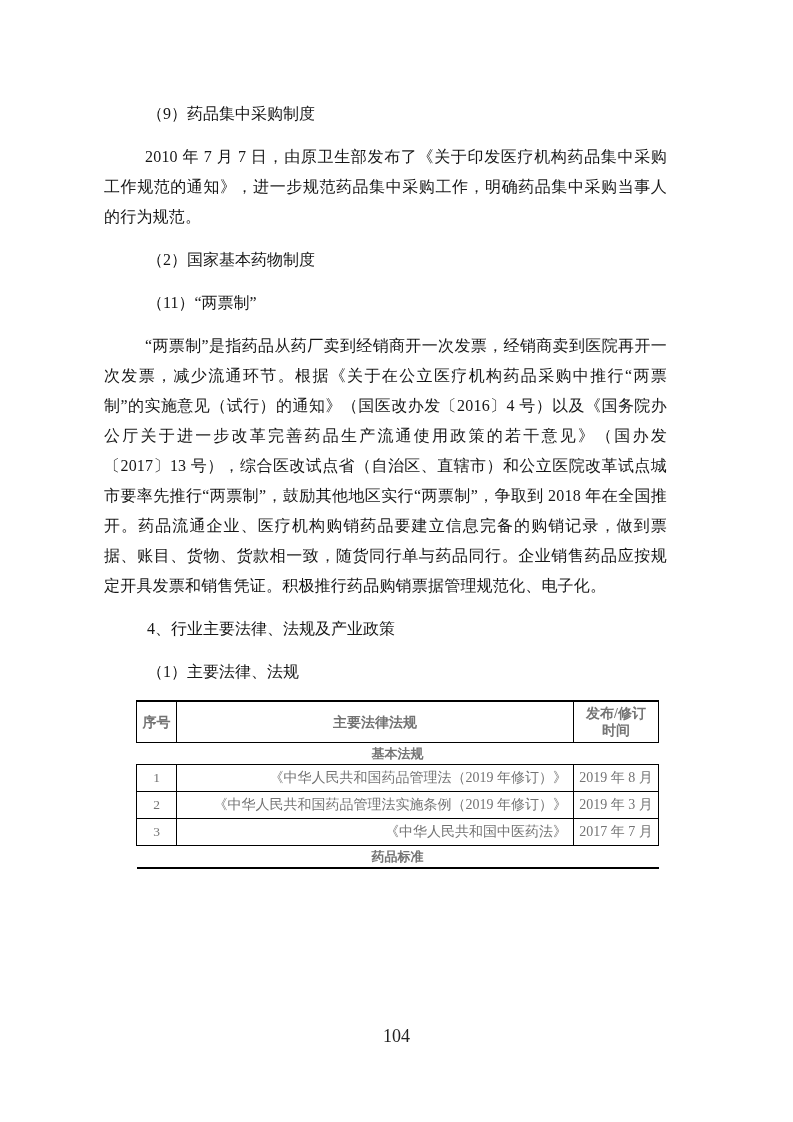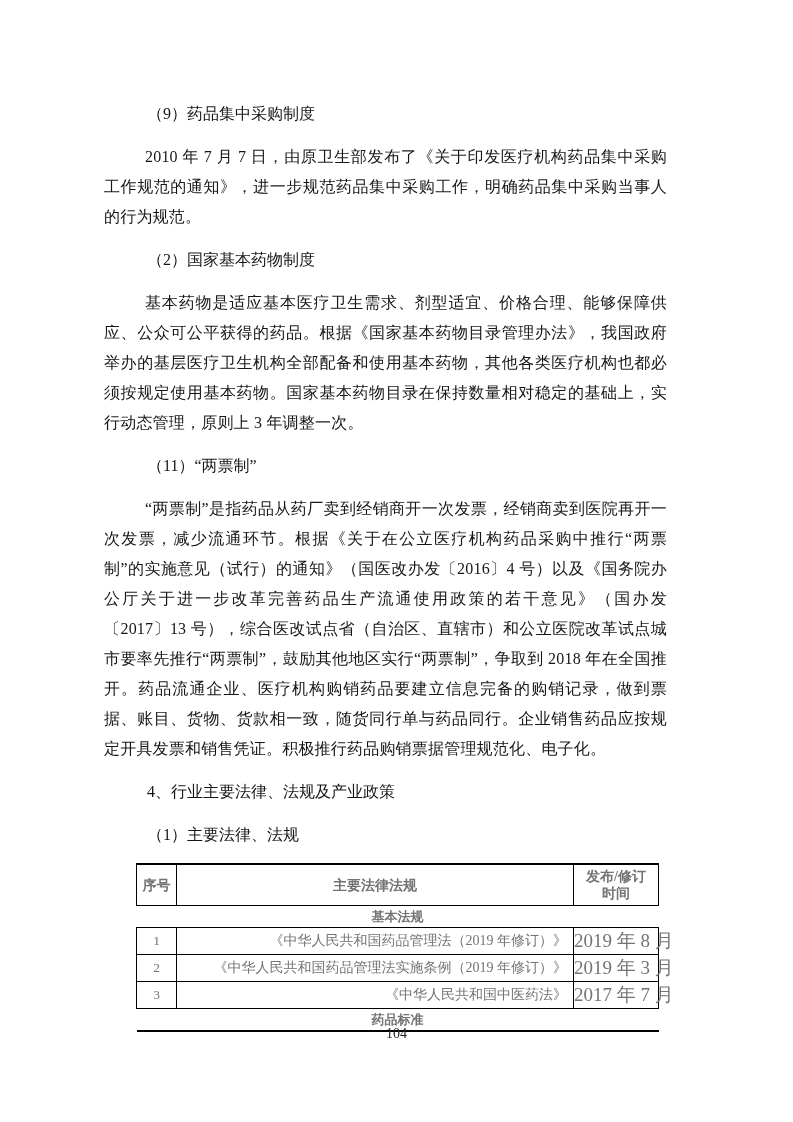--- a/index.html
+++ b/index.html
@@ -76,43 +76,42 @@
   tr.row td.no {
     text-align: center;
     font-size: 13.5px;
   }
   tr.row td.law {
     text-align: right;
     padding: 0 6px 0 10px;
   }
   tr.row td.date {
     text-align: center;
-    font-size: 19px;
+    font-size: 14px;
     white-space: nowrap;
   }
   .page-number {
     position: absolute;
     top: 1026px;
     left: 0;
     right: 0;
     text-align: center;
-    font-size: 14px;
+    font-size: 18px;
     color: #222;
   }
 </style>
 </head>
 <body>
 
 <div class="page">
 
   <p class="h">（9）药品集中采购制度</p>
   <p class="para">2010 年 7 月 7 日，由原卫生部发布了《关于印发医疗机构药品集中采购工作规范的通知》，进一步规范药品集中采购工作，明确药品集中采购当事人的行为规范。</p>
 
   <p class="h">（2）国家基本药物制度</p>
-  <p class="para">基本药物是适应基本医疗卫生需求、剂型适宜、价格合理、能够保障供应、公众可公平获得的药品。根据《国家基本药物目录管理办法》，我国政府举办的基层医疗卫生机构全部配备和使用基本药物，其他各类医疗机构也都必须按规定使用基本药物。国家基本药物目录在保持数量相对稳定的基础上，实行动态管理，原则上 3 年调整一次。</p>
 
   <p class="h">（11）“两票制”</p>
   <p class="para">“两票制”是指药品从药厂卖到经销商开一次发票，经销商卖到医院再开一次发票，减少流通环节。根据《关于在公立医疗机构药品采购中推行“两票制”的实施意见（试行）的通知》（国医改办发〔2016〕4 号）以及《国务院办公厅关于进一步改革完善药品生产流通使用政策的若干意见》（国办发〔2017〕13 号），综合医改试点省（自治区、直辖市）和公立医院改革试点城市要率先推行“两票制”，鼓励其他地区实行“两票制”，争取到 2018 年在全国推开。药品流通企业、医疗机构购销药品要建立信息完备的购销记录，做到票据、账目、货物、货款相一致，随货同行单与药品同行。企业销售药品应按规定开具发票和销售凭证。积极推行药品购销票据管理规范化、电子化。</p>
 
   <p class="h">4、行业主要法律、法规及产业政策</p>
   <p class="h">（1）主要法律、法规</p>
 
   <table class="laws">
     <colgroup>
       <col style="width:40px">

